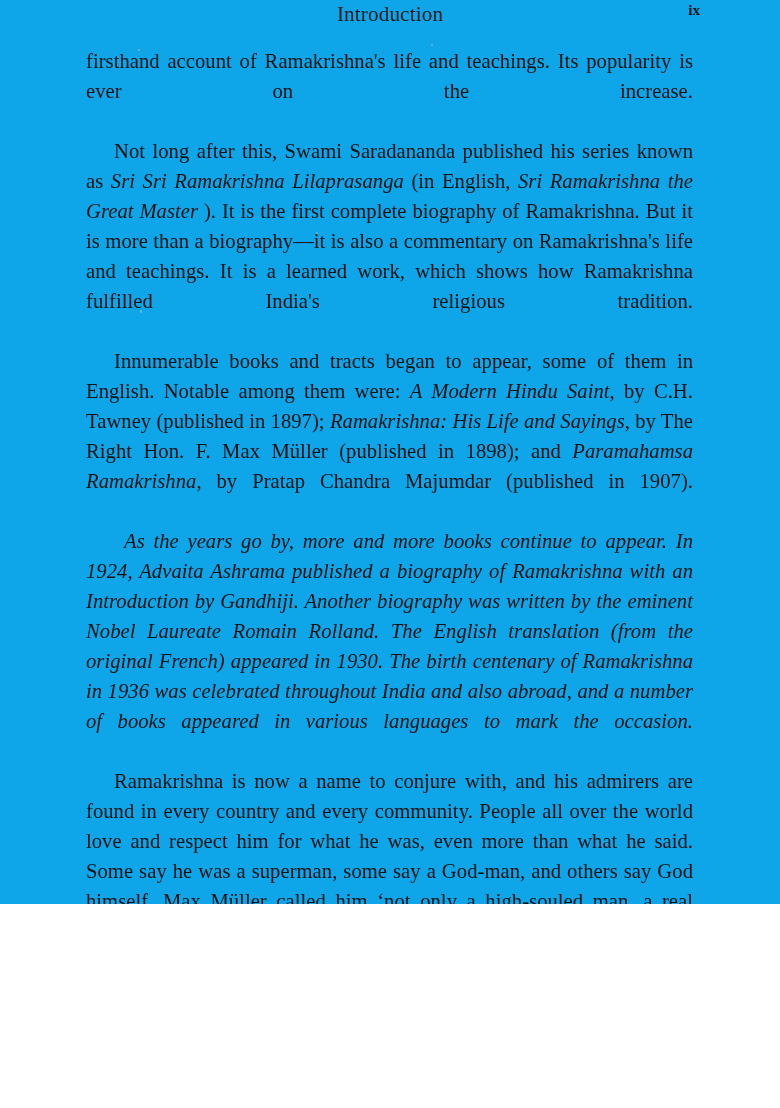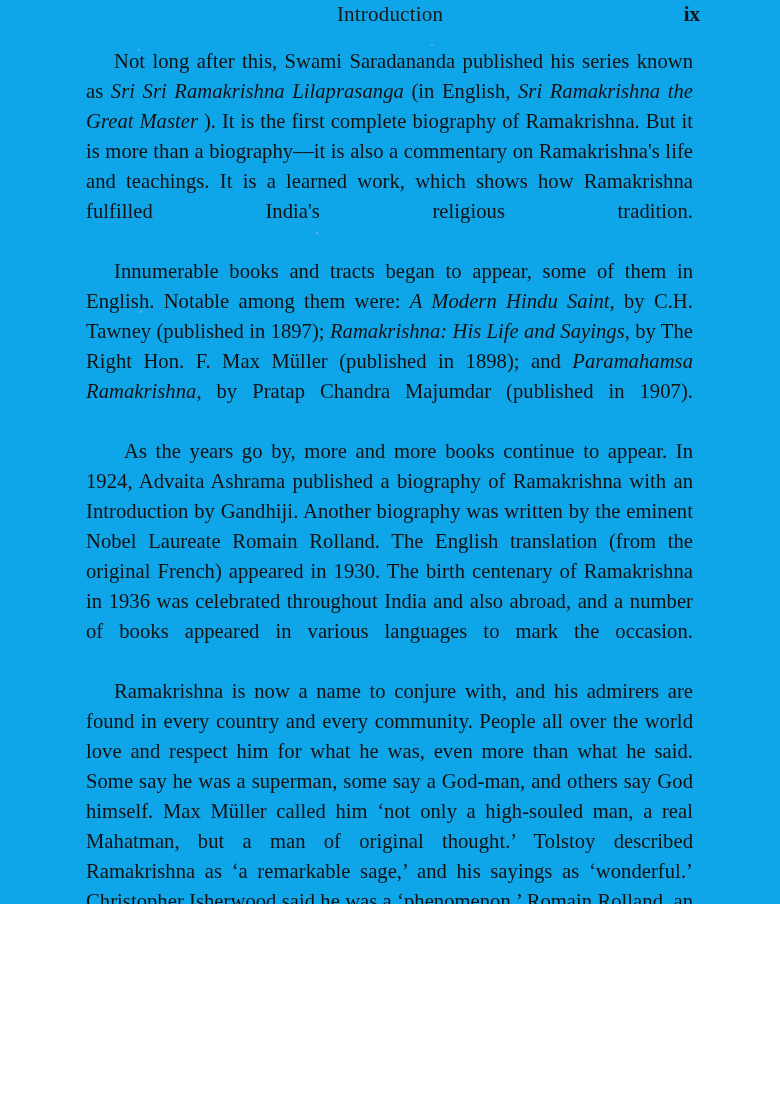--- a/index.html
+++ b/index.html
@@ -32,21 +32,21 @@
     width: 780px;
     text-align: center;
     font-size: 21px;
     letter-spacing: 0.2px;
     color: #1a1a1a;
   }
   .running-head-folio {
     position: absolute;
     right: 80px;
     top: 2px;
-    font-size: 21px;
+    font-size: 15px;
     font-weight: 600;
     color: #131313;
   }
 
   
   .textblock {
     position: absolute;
     left: 86px;
     top: 46px;
     width: 607px;
@@ -54,21 +54,21 @@
   p.para {
     margin: 0;
     font-size: 20.6px;
     line-height: 30px;
     text-align: justify;
     text-justify: inter-word;
     color: #121212;
     letter-spacing: 0.05px;
   }
   p.para.indent-sm { text-indent: 28px; }
-  p.para.indent-lg { text-indent: 38px; }
+  p.para.indent-lg { text-indent: 38px; font-style: italic; }
   p.para.indent-none { text-indent: 0; }
 
   
   p.para:after {
     content: "";
     display: inline-block;
     width: 100%;
   }
 
   i, em { }
@@ -86,20 +86,21 @@
 <body>
 
 <div class="page">
 
   <div class="running-head">
     <div class="running-head-title">Introduction</div>
     <div class="running-head-folio">ix</div>
   </div>
 
   <div class="textblock">
+      <p class="para indent-none"><span>firsthand account of Ramakrishna's life and teachings. Its popularity is ever on the increase.</span></p>
       <p class="para indent-sm"><span>Not long after this, Swami Saradananda published his series known as </span><i>Sri Sri Ramakrishna Lilaprasanga</i><span> (in English, </span><i>Sri Ramakrishna the Great Master</i><span> ). It is the first complete biography of Ramakrishna. But it is more than a biography—it is also a commentary on Ramakrishna's life and teachings. It is a learned work, which shows how Ramakrishna fulfilled India's religious tradition.</span></p>
       <p class="para indent-sm"><span>Innumerable books and tracts began to appear, some of them in English. Notable among them were: </span><i>A Modern Hindu Saint</i><span>, by C.H. Tawney (published in 1897); </span><i>Ramakrishna: His Life and Sayings</i><span>,  by The Right Hon. F. Max Müller (published in 1898); and </span><i>Paramahamsa Ramakrishna</i><span>,  by Pratap Chandra Majumdar (published in 1907).</span></p>
       <p class="para indent-lg"><span>As the years go by, more and more books continue to appear. In 1924, Advaita Ashrama published a biography of Ramakrishna with an Introduction by Gandhiji. Another biography was written by the eminent Nobel Laureate Romain Rolland. The English translation (from the original French) appeared in 1930. The birth centenary of Ramakrishna in 1936 was celebrated throughout India and also abroad, and a number of books appeared in various languages to mark the occasion.</span></p>
       <p class="para indent-sm"><span>Ramakrishna is now a name to conjure with, and his admirers are found in every country and every community. People all over the world love and respect him for what he was, even more than what he said. Some say he was a superman, some say a God-man, and others say God himself. Max Müller called him ‘not only a high-souled man, a real Mahatman, but a man of original thought.’ Tolstoy described Ramakrishna as ‘a remarkable sage,’ and his sayings as ‘wonderful.’ Christopher Isherwood said he was a ‘phenomenon.’ Romain Rolland, an authority on music, described him as ‘the symphony of India.’ Nicholas de Roerich, Thomas Mann, and Rabindranath Tagore paid similar tributes. But it does not matter what we say or think of him. We, limited beings, will only limit him by whatever we say or think. The fact remains, he was limitless and he was unique.</span></p>
     </div>
 
   <div class="speckle" style="left:138px;top:49px;width:2px;height:2px;"></div>
   <div class="speckle" style="left:140px;top:310px;width:2px;height:3px;"></div>
   <div class="speckle" style="left:431px;top:44px;width:2px;height:2px;"></div>
   <div class="speckle" style="left:316px;top:232px;width:2px;height:2px;"></div>

